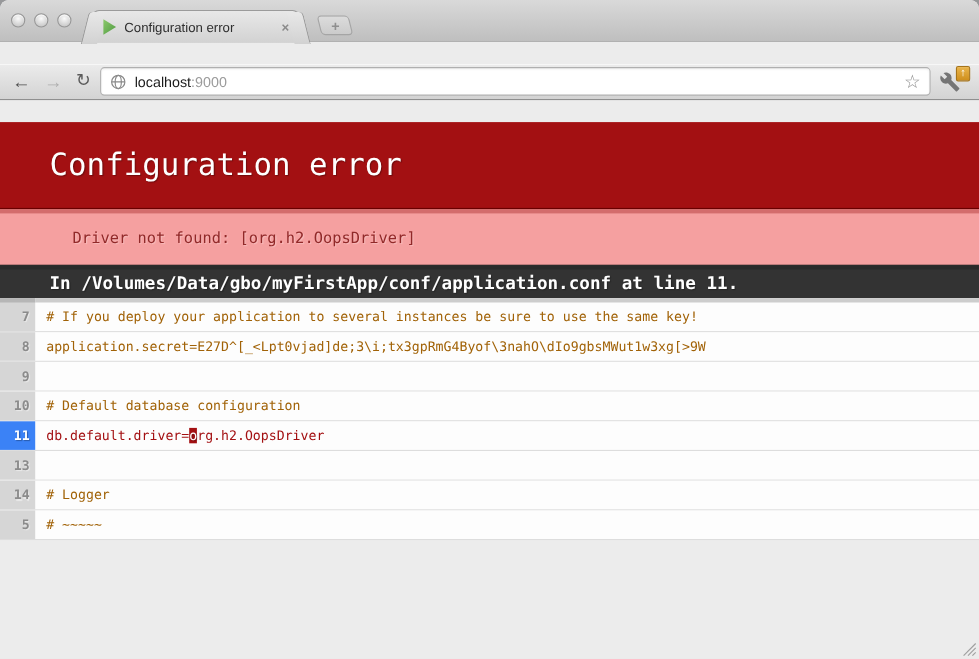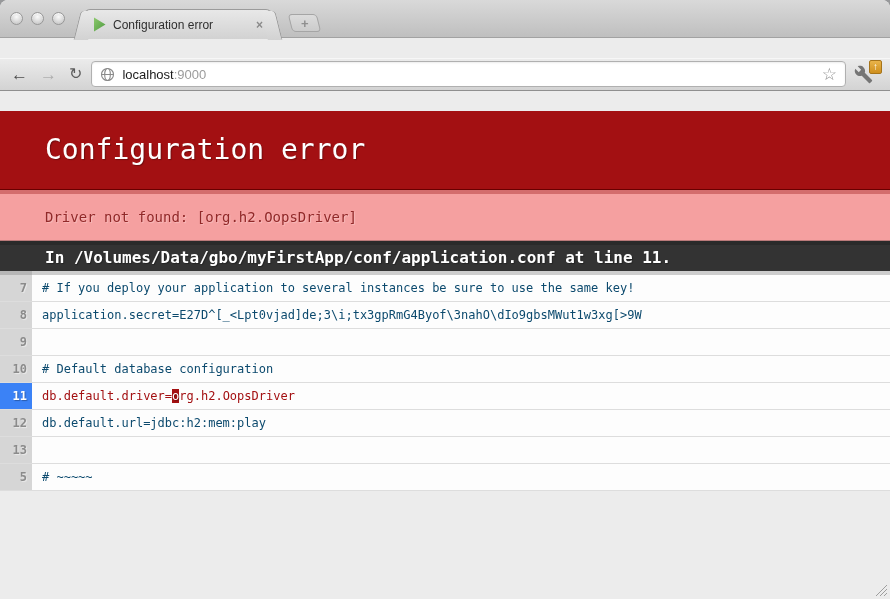--- a/index.html
+++ b/index.html
@@ -109,21 +109,21 @@
     margin: 0; background: #A31012; color: #fff;
     padding: 20px 45px; font-size: 28px; line-height: 38px;
     font-weight: normal;
     text-shadow: 1px 1px 1px rgba(0,0,0,.3);
     border-bottom: 1px solid #690000;
   }
   .detail {
     margin: 0; background: #F5A0A0; color: #912929;
     border-top: 4px solid #D36D6D;
     border-bottom: 1px solid #BA7A7A;
-    padding: 15px 45px; font-size: 14px; line-height: 16px;
+    padding: 15px 66px; font-size: 14px; line-height: 16px;
     text-shadow: 1px 1px 1px rgba(255,255,255,.3);
   }
   .location {
     margin: 0; background: #333; color: #fff;
     border-top: 4px solid #2a2a2a;
     padding: 6px 45px; font-size: 16px; line-height: 14px;
     font-weight: bold;
     text-shadow: 1px 1px 1px rgba(0,0,0,.3);
   }
   .source { background: #ECECEC; }
@@ -135,21 +135,21 @@
     text-shadow: 1px 1px 1px rgba(255,255,255,.5);
   }
   .code-row:first-child .line-number { border-top: 4px solid #B6B6B6; }
   .code-row:first-child .line-code { border-top: 4px solid #CDCDCD; }
   .line-number {
     flex: none; width: 32px;
     padding: 5px 5px 5px 0;
     text-align: right;
     background: #D6D6D6; color: #8B8B8B; font-weight: bold;
   }
-  .line-code { flex: 1; padding: 5px 5px 5px 10px; color: #0c4a6e; white-space: pre; min-height: 26px; }
+  .line-code { flex: 1; padding: 5px 5px 5px 10px; color: #a16207; white-space: pre; min-height: 26px; }
   .code-row.error .line-number { background: #3b82f6; color: #fff; text-shadow: 1px 1px 1px rgba(0,0,0,.3); }
   .code-row.error .line-code { color: #A31012; }
   .code-row.error .marker { background: #A31012; color: #fff; text-shadow: 1px 1px 1px rgba(0,0,0,.3); }
   .page-filler { flex: 1; background: #ECECEC; }
   .resize-grip { position: absolute; right: 2px; bottom: 2px; }
 </style>
 </head>
 <body>
 
 <div class="window">
@@ -220,26 +220,26 @@
         </div>
         <div class="code-row">
           <span class="line-number">10</span>
           <span class="line-code"># Default database configuration</span>
         </div>
         <div class="code-row error">
           <span class="line-number">11</span>
           <span class="line-code"><span>db.default.driver=</span><span class="marker">o</span><span>rg.h2.OopsDriver</span></span>
         </div>
         <div class="code-row">
-          <span class="line-number">12</span>
-          <span class="line-code">db.default.url=jdbc:h2:mem:play</span>
-        </div>
-        <div class="code-row">
           <span class="line-number">13</span>
           <span class="line-code"></span>
+        </div>
+        <div class="code-row">
+          <span class="line-number">14</span>
+          <span class="line-code"># Logger</span>
         </div>
         <div class="code-row">
           <span class="line-number">5</span>
           <span class="line-code"># ~~~~~</span>
         </div>
       </div>
     <div class="page-filler"></div>
     <svg class="resize-grip" width="13" height="13" viewBox="0 0 13 13">
       <g stroke="#9e9e9e" stroke-width="1">
         <line x1="12" y1="1" x2="1" y2="12"></line>

